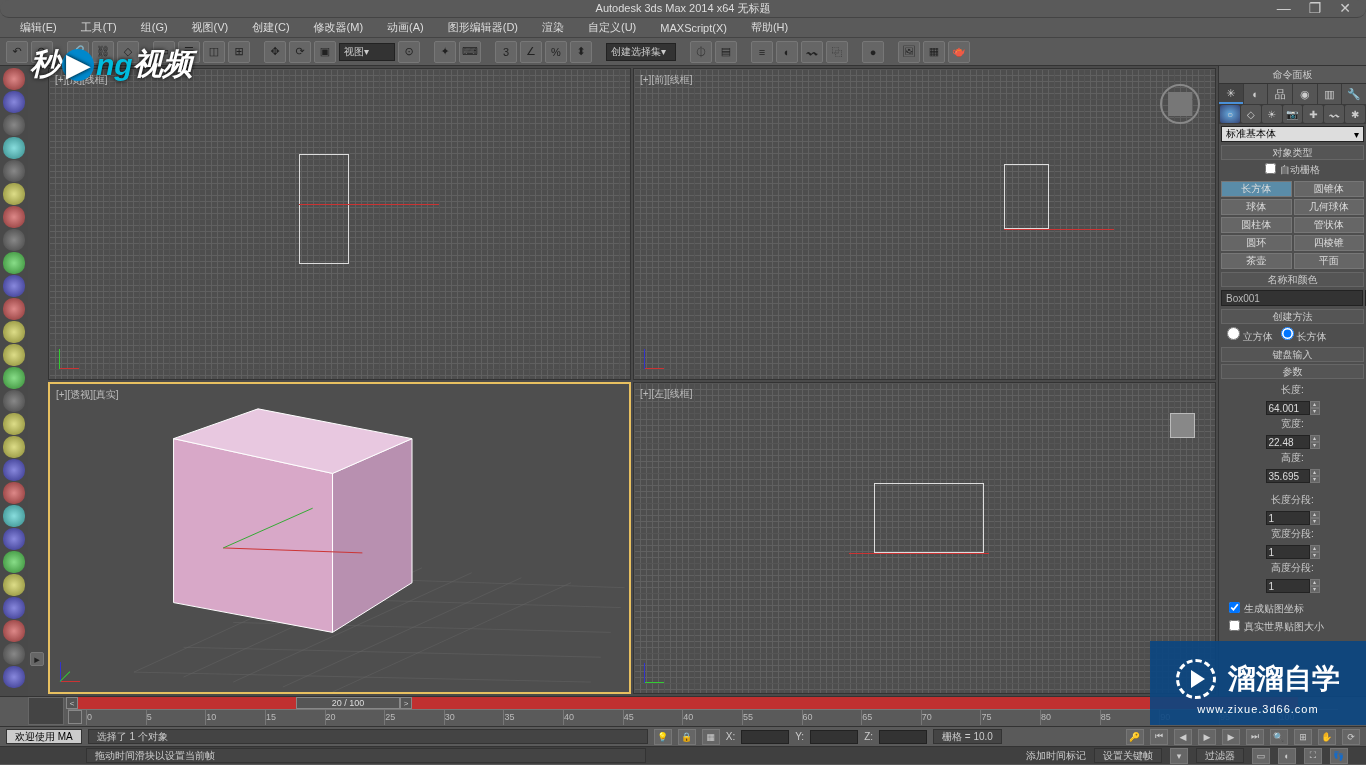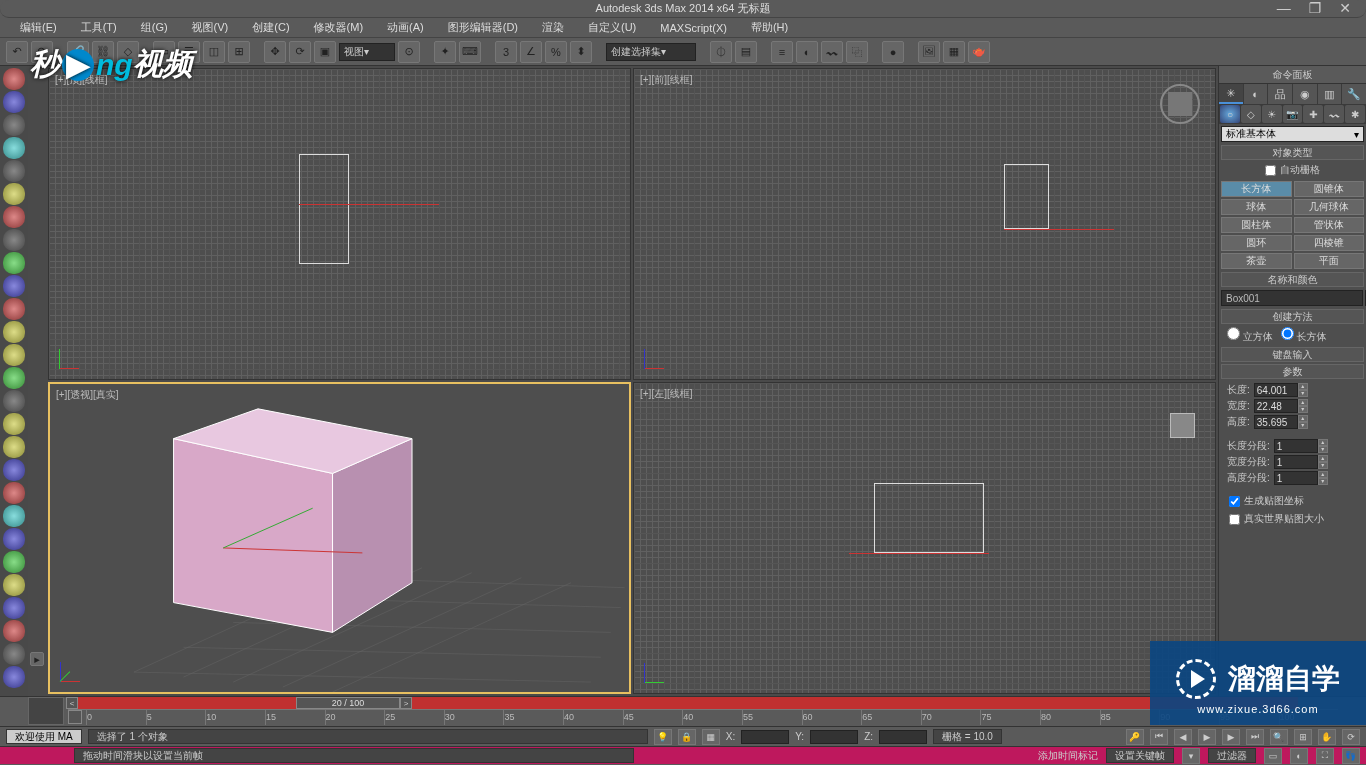--- a/index.html
+++ b/index.html
@@ -57,27 +57,27 @@
 .tab-btn.active { background: #444; border-bottom: 2px solid #4a90d9; }
 .sub-tab-row { display: flex; height: 20px; gap: 1px; background: #3a3a3a; padding: 1px; }
 .sub-tab { flex: 1; background: #555; border-radius: 2px; display:flex;align-items:center;justify-content:center;font-size:10px;}
 .sub-tab.active { background: radial-gradient(#6ad,#347); }
 .panel-dropdown { margin: 2px; height: 16px; background: #ddd; border: 1px solid #222; color: #000; font-size: 10px; padding: 0 4px; display:flex;align-items:center;justify-content:space-between; }
 .rollout-header { height: 15px; background: #555; border: 1px solid #666; display: flex; align-items: center; justify-content: center; font-size: 10px; color: #ccc; margin: 1px 2px; }
 .rollout-body { padding: 2px 4px; }
 .btn-grid { display: grid; grid-template-columns: 1fr 1fr; gap: 2px; padding: 2px; }
 .obj-btn { height: 16px; background: #666; border: 1px solid #777; font-size: 10px; color: #ddd; display: flex; align-items: center; justify-content: center; }
 .obj-btn:first-child { background: #5a8ca8; }
-.checkbox-row { display: flex; align-items: center; gap: 4px; padding: 2px 6px; font-size: 10px; justify-content:center; }
+.checkbox-row { display: flex; align-items: flex-start; gap: 4px; padding: 2px 6px; font-size: 10px; justify-content:center; }
 .checkbox-row input { width: 11px; height: 11px; }
 .name-input-row { display: flex; padding: 2px; gap: 2px; }
 .name-input { flex: 1; height: 16px; background: #333; border: 1px solid #222; color: #bbb; font-size: 10px; padding: 0 4px; }
 .color-swatch { width: 16px; height: 16px; background: #e8b8d8; border: 1px solid #222; }
 .radio-row { display: flex; gap: 8px; font-size: 10px; padding: 2px 8px; }
-.param-row { display: flex; align-items: center; justify-content: flex-start; gap: 4px; padding: 1px 4px; font-size: 10px; }
+.param-row { display: flex; align-items: center; justify-content: space-between; gap: 4px; padding: 1px 4px; font-size: 10px; flex-direction: column; }
 .param-label { color: #ccc; }
 .spinner { display: flex; }
 .spinner input { width: 44px; height: 14px; background: #333; border: 1px solid #222; color: #ddd; font-size: 10px; text-align: left; padding: 0 2px; }
 .spinner .sp-btns { display: flex; flex-direction: column; width: 10px; }
 .spinner .sp-btns span { height: 7px; background: #666; border: 1px solid #777; font-size: 6px; line-height: 5px; text-align: center; }
 
 
 .timeline-wrap { height: 30px; background: #5a5a5a; border-top: 1px solid #333; position: relative; }
 .time-slider-bar { height: 12px; background: #c03030; position: relative; margin: 0 68px 0 68px; }
 .time-slider-btn { position: absolute; top: 0; height: 12px; width: 104px; background: #555; border: 1px solid #888; display: flex; align-items: center; justify-content: center; font-size: 9px; color: #ddd; left: 228px; }
@@ -85,21 +85,21 @@
 .time-ruler { height: 16px; position: relative; margin-left: 68px; margin-right: 28px; border-top: 1px solid #777; display:flex; }
 .ruler-tick { position: relative; flex:1; font-size: 9px; color: #bbb; padding-top: 2px; border-left:1px solid #777; }
 .nav-cube-btm { position: absolute; left: 28px; top: 0; width: 36px; height: 28px; background: #444; border:1px solid #666; }
 
 
 .status-bar { height: 20px; background: #5a5a5a; border-top: 1px solid #333; display: flex; align-items: center; gap: 6px; padding: 0 6px; font-size: 10px; color: #ccc; }
 .status-box { background: #444; border: 1px solid #333; padding: 1px 8px; height: 15px; display:flex;align-items:center;}
 .status-fill { flex: 1; }
 .coord-input { width: 48px; height: 14px; background: #333; border: 1px solid #222; color: #999; padding: 0 2px; font-size:10px;}
 .sb-btn { width: 18px; height: 16px; background: #666; border: 1px solid #777; display:flex;align-items:center;justify-content:center;font-size:9px;}
-.prompt-bar { height: 18px; background: #be185d; border-top:1px solid #333; display:flex;align-items:center;padding:0 6px;gap:8px;font-size:10px;}
+.prompt-bar { height: 18px; background: #404040; border-top:1px solid #333; display:flex;align-items:center;padding:0 18px;gap:8px;font-size:10px;}
 .prompt-box { background:#ccc;color:#000;padding:1px 6px;height:14px;display:flex;align-items:center;}
 
 
 .watermark-tl { position: absolute; top: 44px; left: 30px; z-index: 50; color: #fff; font-size: 30px; font-weight: bold; display: flex; align-items: center; font-style: italic; text-shadow: 0 0 4px #000; }
 .watermark-tl .d-icon { width: 32px; height: 32px; background: #08c; border-radius: 50%; display: inline-flex; align-items: center; justify-content: center; color: #fff; margin: 0 2px; font-style: normal; }
 .watermark-br { position: absolute; right: 0; bottom: 40px; z-index: 50; background: rgba(10,70,130,0.9); color: #fff; padding: 18px 26px 10px 26px; display: flex; flex-direction: column; align-items: center; }
 .watermark-br .top-row { display:flex; align-items:center; gap:12px; font-size: 28px; font-weight: bold; }
 .watermark-br .play-ring { width: 40px; height: 40px; border: 3px dashed #fff; border-radius: 50%; display:flex;align-items:center;justify-content:center;}
 .watermark-br .play-ring::after{content:'';border-left:14px solid #fff;border-top:9px solid transparent;border-bottom:9px solid transparent;margin-left:4px;}
 .watermark-br .url { font-size: 11px; letter-spacing: 1px; margin-top: 4px;}
@@ -151,21 +151,21 @@
   <div class="tb-btn">⊙</div>
   <div class="tb-sep"></div>
   <div class="tb-btn">✦</div>
   <div class="tb-btn">⌨</div>
   <div class="tb-sep"></div>
   <div class="tb-btn">3</div>
   <div class="tb-btn">∠</div>
   <div class="tb-btn">%</div>
   <div class="tb-btn">⬍</div>
   <div class="tb-sep"></div>
-  <div class="tb-dropdown" style="width:90px"><span>创建选择集</span> ▾</div>
+  <div class="tb-dropdown" style="width:70px"><span>创建选择集</span> ▾</div>
   <div class="tb-sep"></div>
   <div class="tb-btn">⏀</div>
   <div class="tb-btn">▤</div>
   <div class="tb-sep"></div>
   <div class="tb-btn">≡</div>
   <div class="tb-btn">◐</div>
   <div class="tb-btn">〰</div>
   <div class="tb-btn">⿻</div>
   <div class="tb-sep"></div>
   <div class="tb-btn">●</div>

